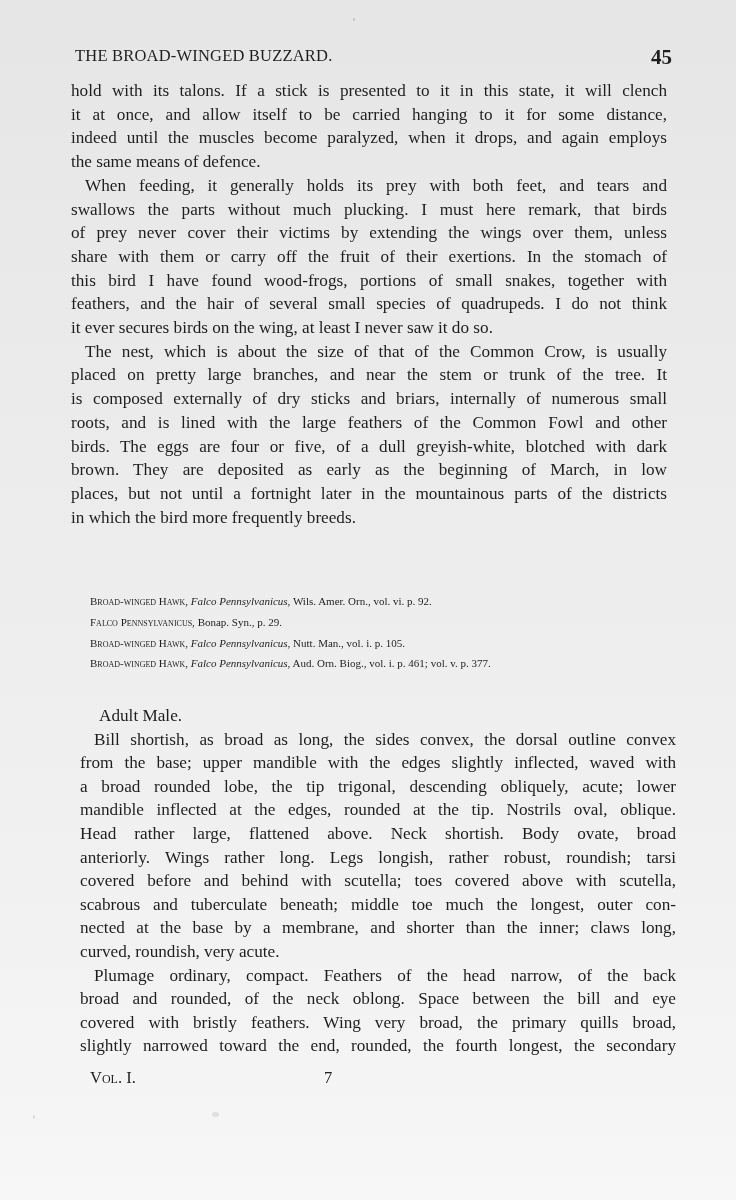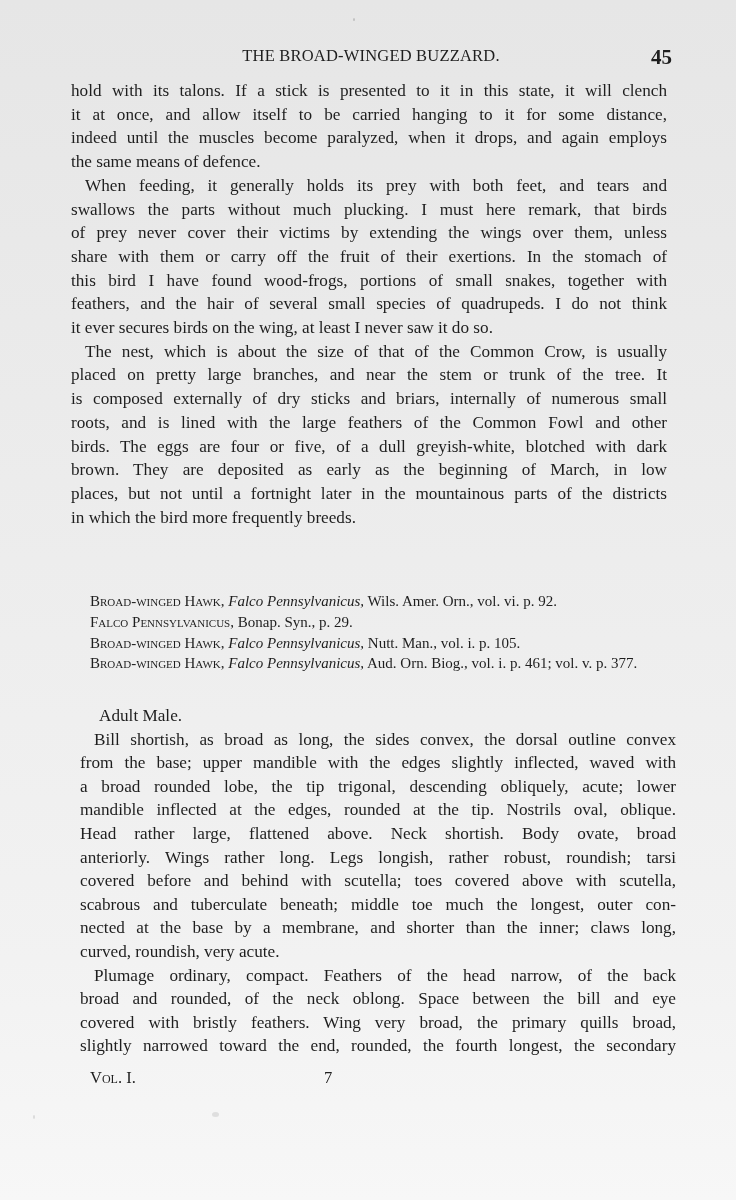--- a/index.html
+++ b/index.html
@@ -26,21 +26,20 @@
       top: 46px;
       left: 0;
       width: 596px;
       height: 30px;
     }
     .running-title {
       position: absolute;
       left: 0;
       width: 596px;
       top: 0;
-      text-align: center;
       font-size: 16.5px;
       letter-spacing: 0.2px;
       padding-left: 4px;
       box-sizing: border-box;
     }
     .page-number {
       position: absolute;
       right: -5px;
       top: -1px;
       font-size: 21px;
@@ -61,21 +60,21 @@
     }
     .body-text p.last {
       text-align-last: left;
     }
     .indent { text-indent: 14px; }
     .synonyms {
       position: absolute;
       top: 591px;
       left: 19px;
       width: 590px;
-      font-size: 15px;
+      font-size: 11px;
       line-height: 20.8px;
     }
     .synonyms div { white-space: nowrap; }
     .sc { font-variant: small-caps; }
     .it { font-style: italic; }
     .desc-text {
       position: absolute;
       top: 704px;
       left: 9px;
       width: 596px;

